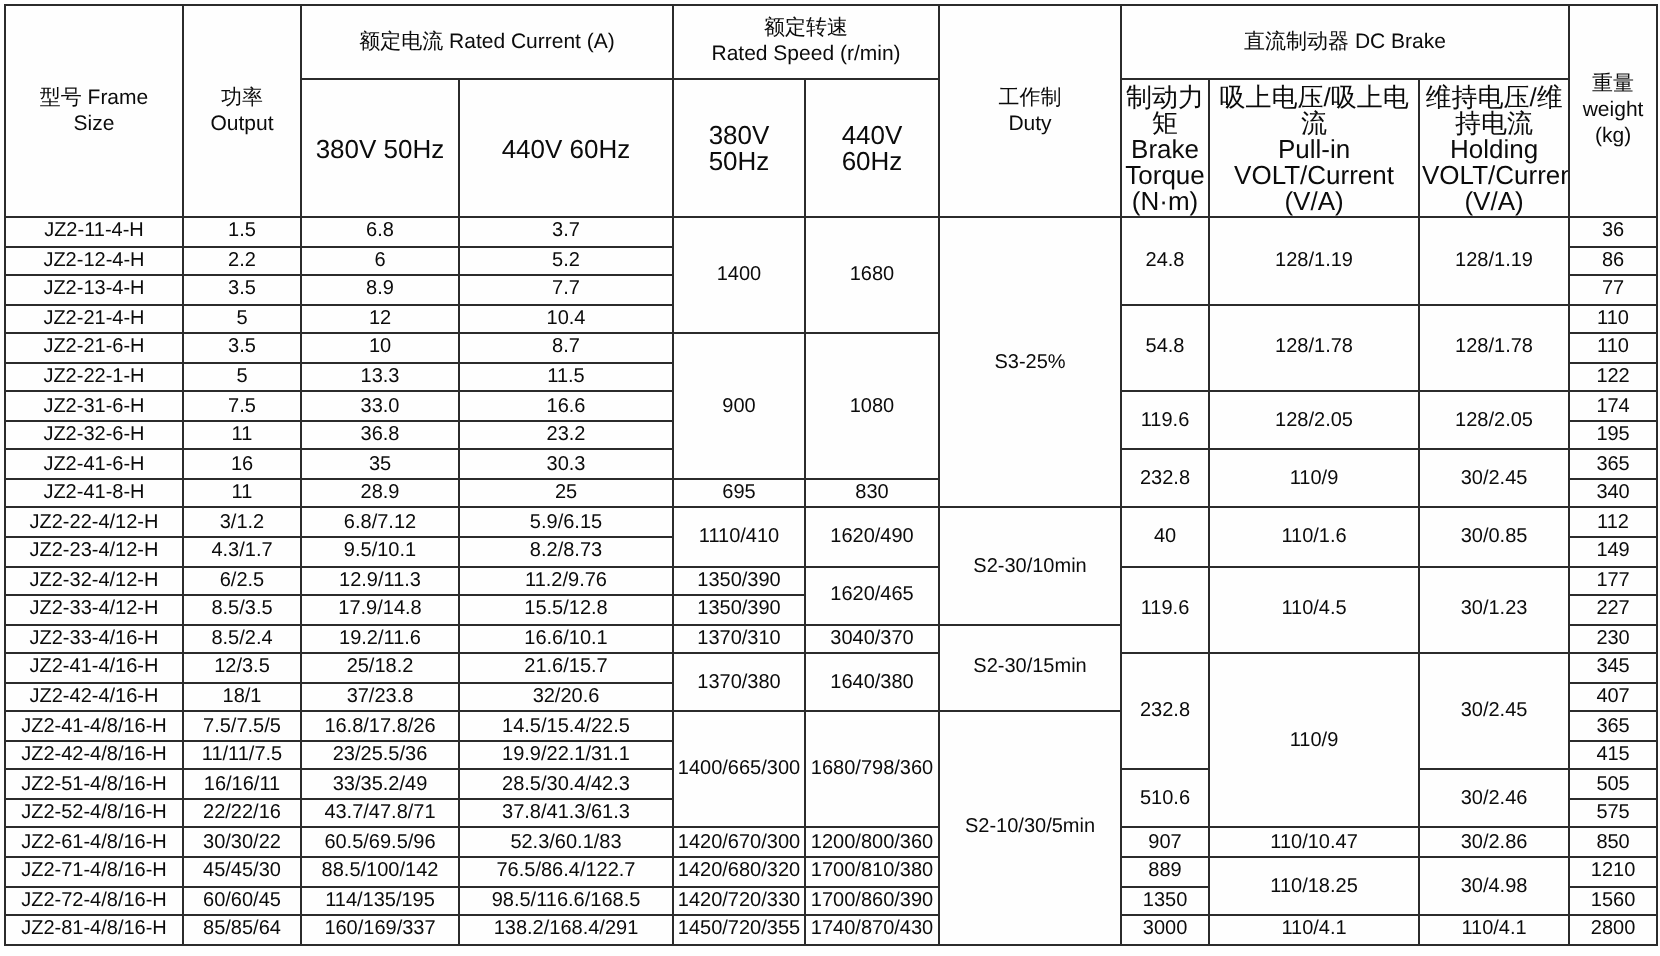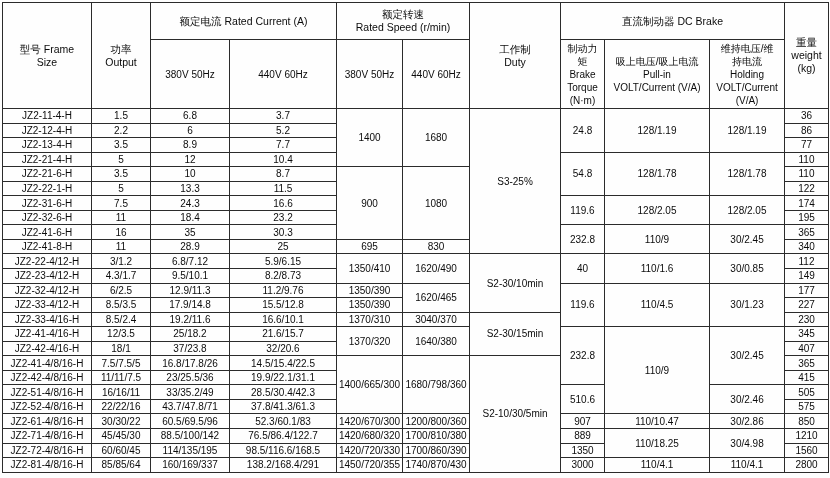--- a/index.html
+++ b/index.html
@@ -21,21 +21,21 @@
     border:1px solid #2b2b2b;
     padding:0 1px;
     text-align:center;
     vertical-align:middle;
     font-weight:normal;
     font-size:10px;
     line-height:13px;
     overflow:hidden;
   }
   thead tr.grp th{height:36px;font-size:10.5px;}
-  thead tr.sub th{height:68px;font-size:10px;}
+  thead tr.sub th{height:68px;font-size:13px;}
   tbody td{height:13.55px;line-height:12px;white-space:nowrap;}
   .pre{white-space:pre-line;}
   
   col.c-model{width:89px;}  col.c-output{width:59px;}
   col.c-cur380{width:79px;} col.c-cur440{width:107px;}
   col.c-spd380{width:66px;} col.c-spd440{width:67px;}
   col.c-duty{width:91px;}   col.c-torque{width:44px;}
   col.c-pullin{width:105px;}col.c-holding{width:75px;}
   col.c-weight{width:44px;}
 </style>
@@ -143,31 +143,31 @@
         <tr>
           <td>JZ2-22-1-H</td>
           <td>5</td>
           <td>13.3</td>
           <td>11.5</td>
           <td>122</td>
         </tr>
         <tr>
           <td>JZ2-31-6-H</td>
           <td>7.5</td>
-          <td>24.3</td>
+          <td>33.0</td>
           <td>16.6</td>
           <td rowspan="2">119.6</td>
           <td rowspan="2">128/2.05</td>
           <td rowspan="2">128/2.05</td>
           <td>174</td>
         </tr>
         <tr>
           <td>JZ2-32-6-H</td>
           <td>11</td>
-          <td>18.4</td>
+          <td>36.8</td>
           <td>23.2</td>
           <td>195</td>
         </tr>
         <tr>
           <td>JZ2-41-6-H</td>
           <td>16</td>
           <td>35</td>
           <td>30.3</td>
           <td rowspan="2">232.8</td>
           <td rowspan="2">110/9</td>
@@ -181,21 +181,21 @@
           <td>25</td>
           <td>695</td>
           <td>830</td>
           <td>340</td>
         </tr>
         <tr>
           <td>JZ2-22-4/12-H</td>
           <td>3/1.2</td>
           <td>6.8/7.12</td>
           <td>5.9/6.15</td>
-          <td rowspan="2">1350/410</td>
+          <td rowspan="2">1110/410</td>
           <td rowspan="2">1620/490</td>
           <td rowspan="4">S2-30/10min</td>
           <td rowspan="2">40</td>
           <td rowspan="2">110/1.6</td>
           <td rowspan="2">30/0.85</td>
           <td>112</td>
         </tr>
         <tr>
           <td>JZ2-23-4/12-H</td>
           <td>4.3/1.7</td>
@@ -231,21 +231,21 @@
           <td>1370/310</td>
           <td>3040/370</td>
           <td rowspan="3">S2-30/15min</td>
           <td>230</td>
         </tr>
         <tr>
           <td>JZ2-41-4/16-H</td>
           <td>12/3.5</td>
           <td>25/18.2</td>
           <td>21.6/15.7</td>
-          <td rowspan="2">1370/320</td>
+          <td rowspan="2">1370/380</td>
           <td rowspan="2">1640/380</td>
           <td rowspan="4">232.8</td>
           <td rowspan="6">110/9</td>
           <td rowspan="4">30/2.45</td>
           <td>345</td>
         </tr>
         <tr>
           <td>JZ2-42-4/16-H</td>
           <td>18/1</td>
           <td>37/23.8</td>

